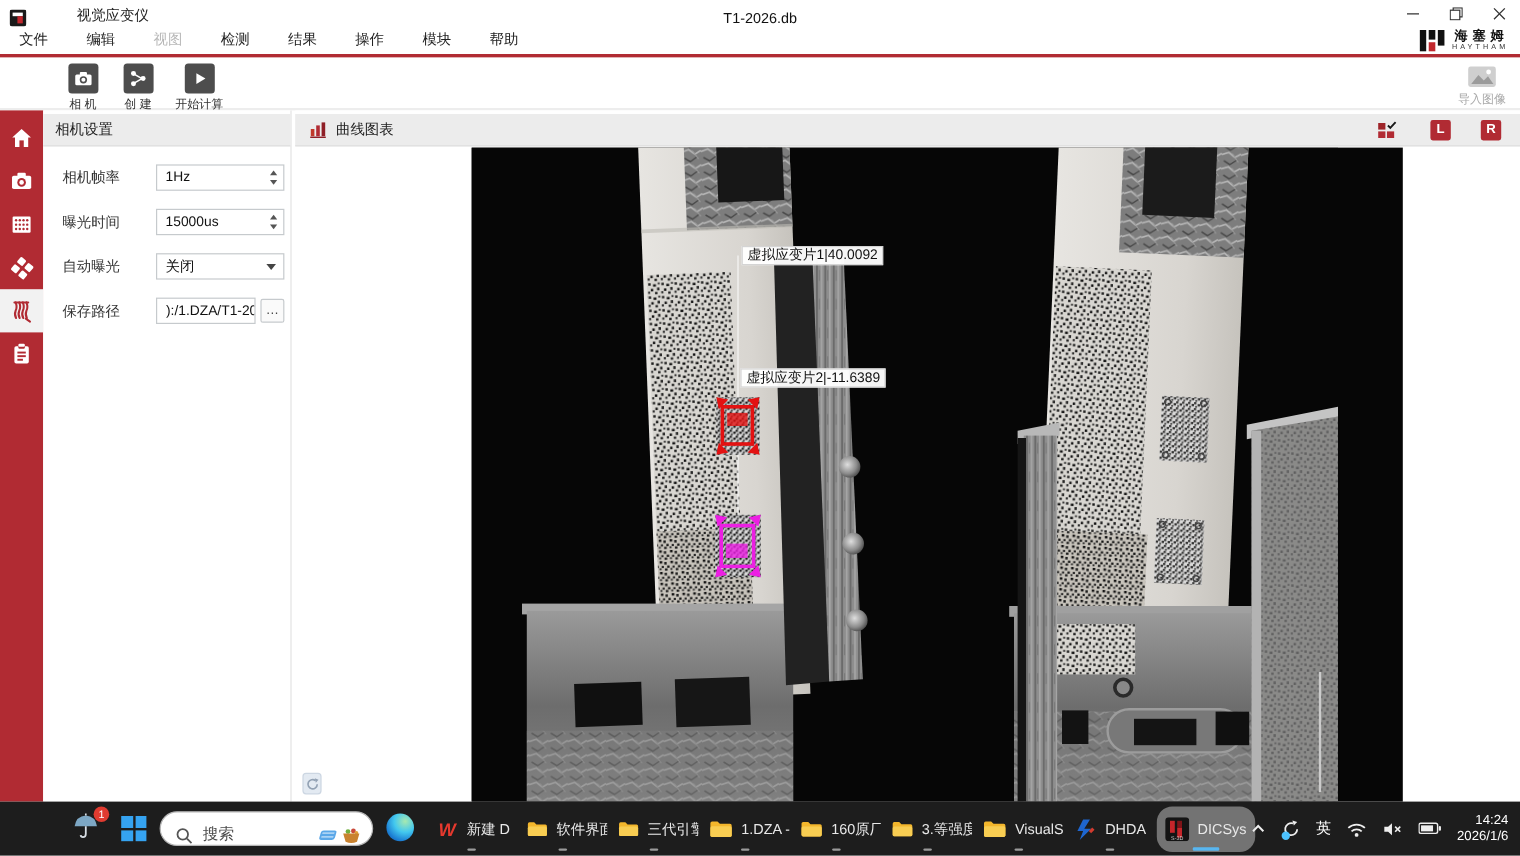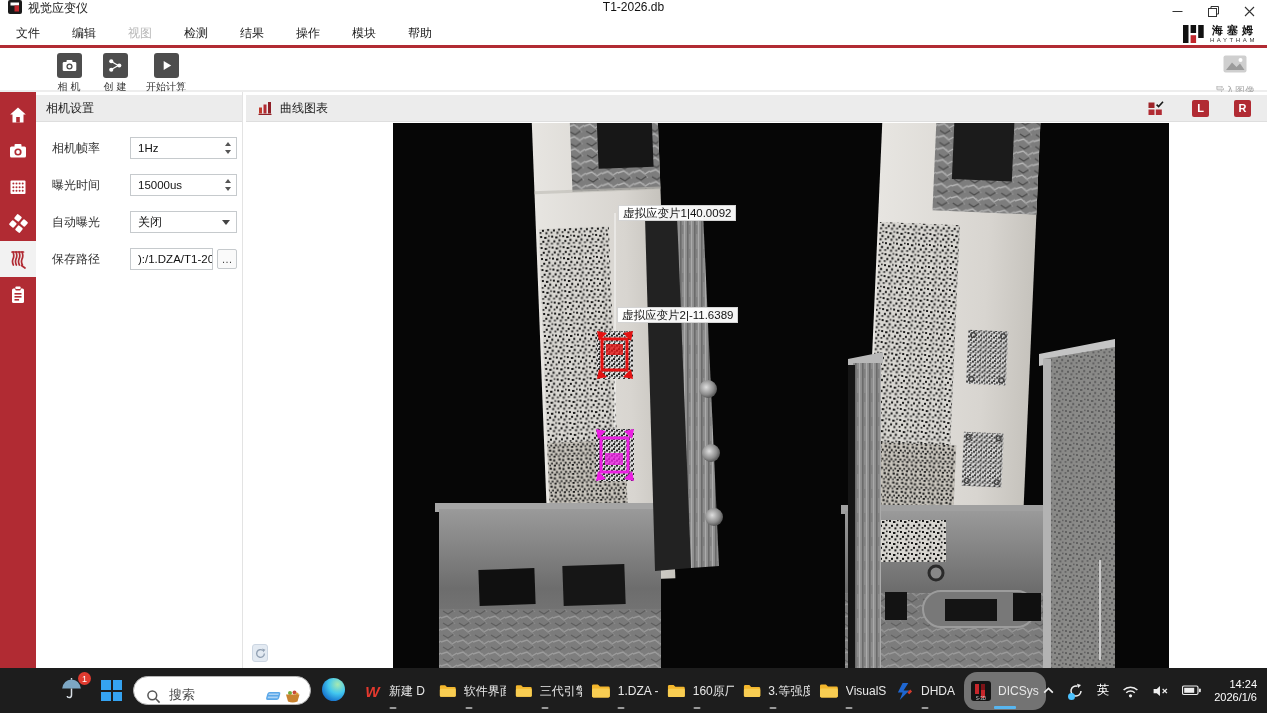--- a/index.html
+++ b/index.html
@@ -1,21 +1,21 @@
 <!DOCTYPE html>
 <html><head>
 <meta charset="utf-8">
 <style>
   * { box-sizing: border-box; margin: 0; padding: 0; }
   html,body { width:1267px; height:713px; overflow:hidden; background:#fff;
     font-family:"Liberation Sans", sans-serif; }
   .screen { position:absolute; inset:0; width:1267px; height:713px; }
 
   
-  .titlebar { position:absolute; top:0; left:0; right:0; height:22px; background:#fff; display:flex; align-items:flex-start; z-index:5; }
+  .titlebar { position:absolute; top:0; left:0; right:0; height:22px; background:#fff; display:flex; align-items:flex-end; z-index:5;gap:36px; }
   .app-ico { width:14px; height:14px; margin:0 6px 0 8px; flex:0 0 auto; }
   .app-title { font-size:12px; color:#222; z-index:2; }
   .doc-title { position:absolute; left:0; right:0; text-align:center; font-size:12px; color:#111; }
   .win-controls { margin-left:auto; display:flex; z-index:3; }
   .win-btn { width:36px; height:22px; display:flex; align-items:center; justify-content:center; }
 
   
   .menubar { position:absolute; top:22px; left:0; right:0; height:23px; background:#fff; display:flex; align-items:center; }
   .menu-item { padding:0 16px; font-size:12px; color:#222; white-space:nowrap; }
   .menu-item.disabled { color:#b8b8b8; }
@@ -26,21 +26,21 @@
 
   .redline { position:absolute; top:45px; left:0; right:0; height:3px; background:#b12b33; }
 
   
   .toolbar { position:absolute; top:48px; left:0; right:0; height:44px; background:#fff; border-bottom:2px solid #ededed; display:flex; align-items:flex-start; padding-top:5px; }
   .tool-btn { display:flex; flex-direction:column; align-items:center; gap:2px; width:46px; }
   .tool-btn.first { margin-left:46px; }
   .tool-btn.wide { width:56px; }
   .tool-ico { width:25px; height:25px; background:#4d4d4d; border-radius:3px; display:flex; align-items:center; justify-content:center; }
   .tool-label { font-size:10px; color:#333; white-space:nowrap; }
-  .import-btn { margin-left:auto; margin-right:12px; display:flex; flex-direction:column; align-items:center; gap:9px; }
+  .import-btn { margin-left:auto; margin-right:12px; display:flex; flex-direction:column; align-items:center; gap:1px; }
   .import-label { font-size:10px; color:#a9a9a9; }
 
   
   .side-rail { position:absolute; left:0; top:92px; width:36px; height:576px; background:#b12b33; }
   .rail-item { height:36px; display:flex; align-items:center; justify-content:center; }
   .rail-item.pad { margin-top:5px; }
   .rail-item svg { color:#fff; }
   .rail-item .p1 { fill:#fff; } .rail-item .p2 { fill:#b12b33; }
   .rail-item .s1 { stroke:#fff; }
   .rail-item.active { background:#f2f2f2; }

